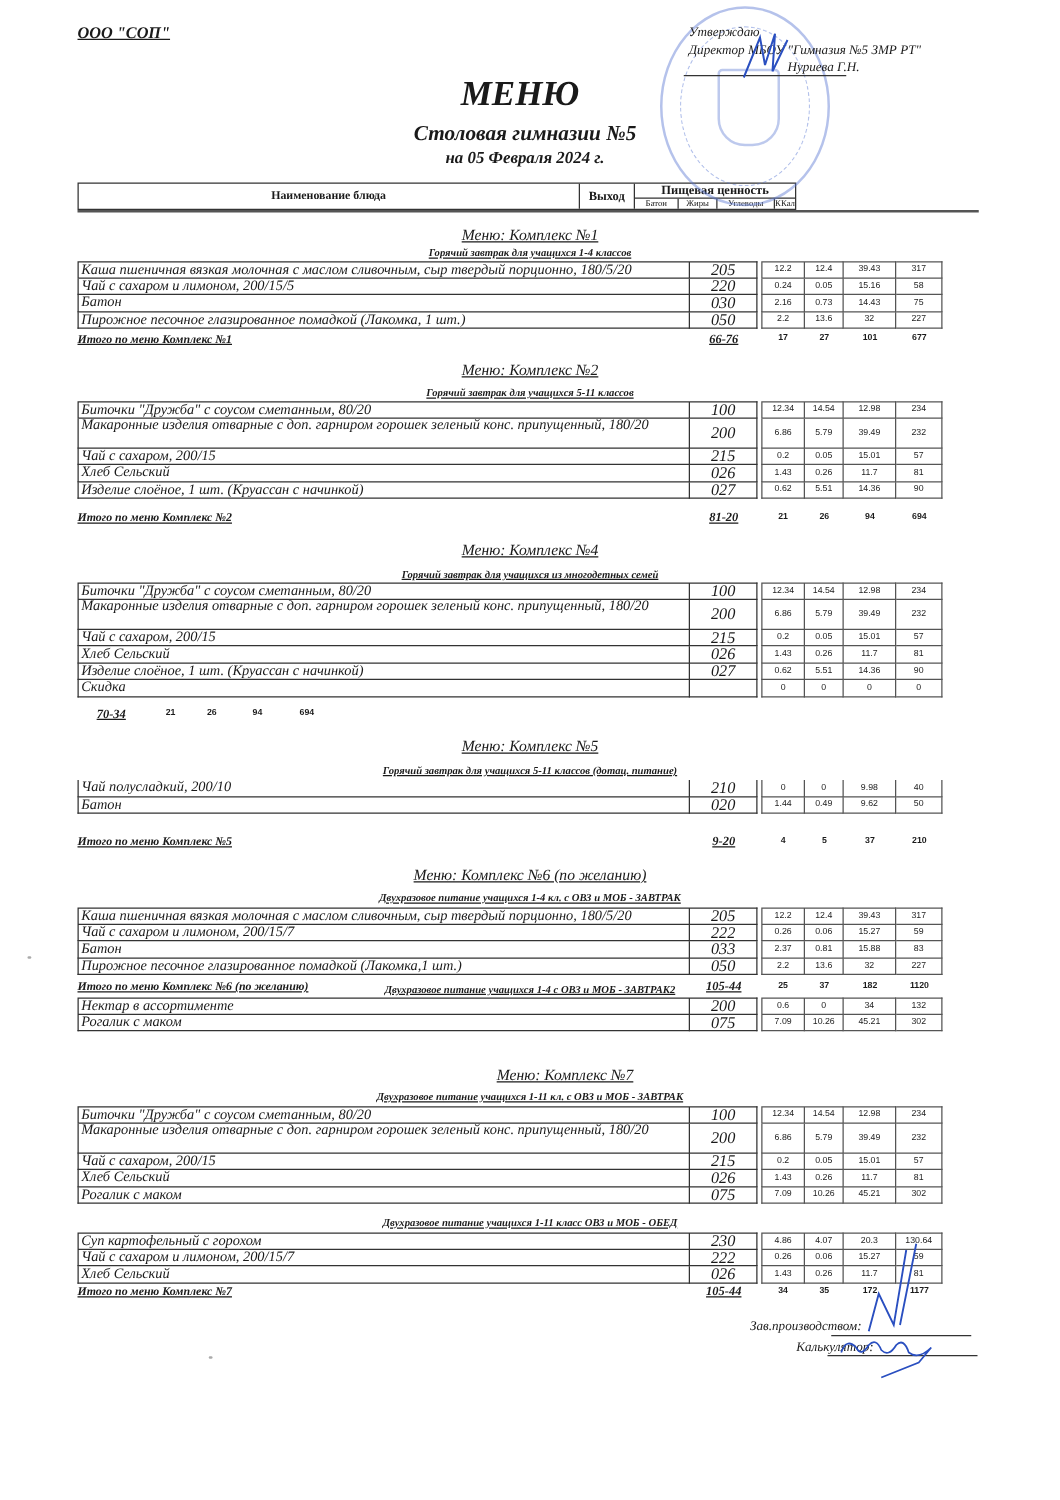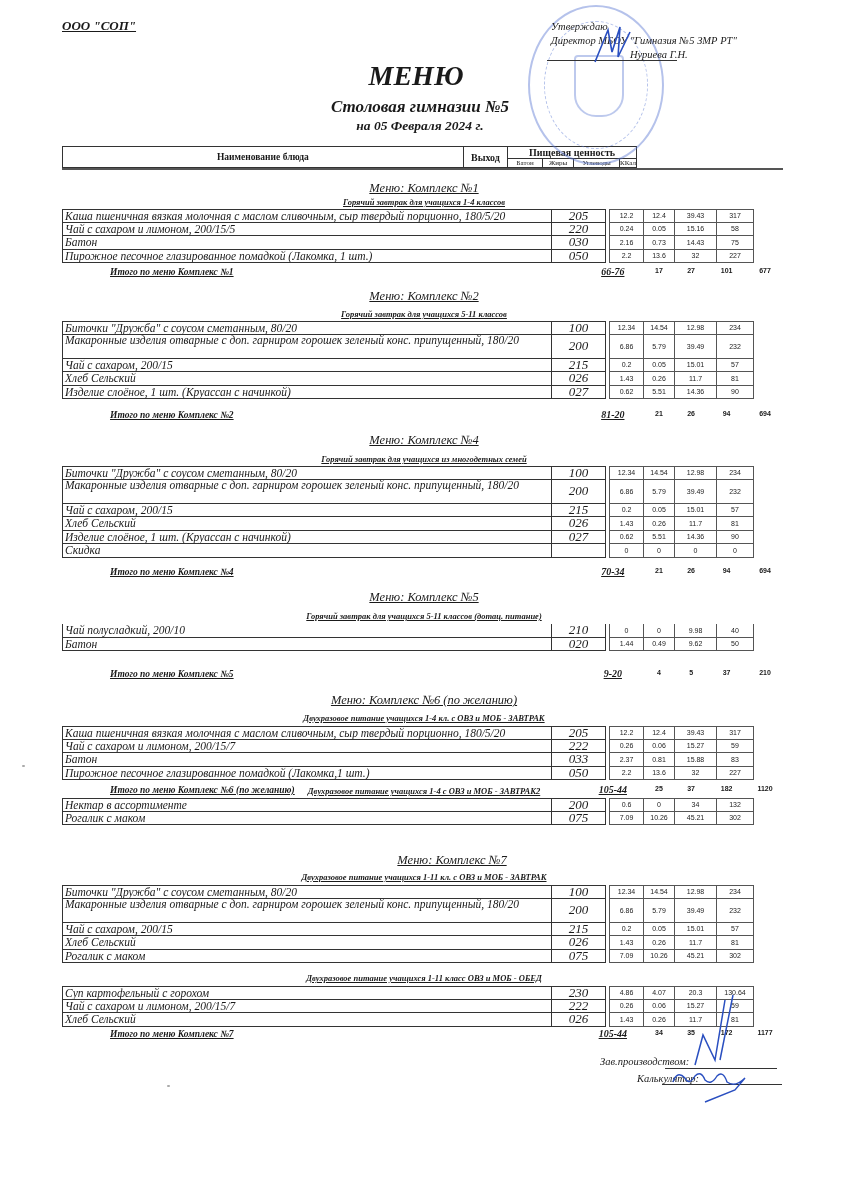--- a/index.html
+++ b/index.html
@@ -45,21 +45,21 @@
   .cell-gap { width: 3px; }
   .cell-n { border: 1px solid #555; border-top: none; border-left: none; font-family: "Liberation Sans", sans-serif; font-size: 7px; display: flex; align-items: center; justify-content: center; color: #222; }
   .cell-n.c1 { width: 35px; border-left: 1px solid #555; }
   .cell-n.c2 { width: 31px; }
   .cell-n.c3 { width: 42px; }
   .cell-n.c4 { width: 37px; }
   .first .cell-name { border-top: 1px solid #333; }
   .first .cell-out { border-top: 1px solid #333; }
   .first .cell-n { border-top: 1px solid #555; }
 
-  .total { display: flex; height: 13px; font-weight: bold; margin-left: 48px; }
+  .total { display: flex; height: 13px; font-weight: bold; }
   .total .t-name { width: 490px; font-style: italic; font-size: 9.5px; text-decoration: underline; line-height: 12px; }
   .total .t-out { width: 54px; font-style: italic; font-size: 10px; text-decoration: underline; text-align: center; line-height: 12px; }
   .total .t-gap { width: 3px; }
   .total .t-n { font-family: "Liberation Sans", sans-serif; font-size: 7px; text-align: center; line-height: 10px; }
   .total .t-n.c1 { width: 35px; } .total .t-n.c2 { width: 31px; } .total .t-n.c3 { width: 42px; } .total .t-n.c4 { width: 37px; }
 
   .footer-sign { position: absolute; font-style: italic; font-size: 10.5px; margin-left: 39px; }
   .footer-line { position: absolute; height: 1px; background: #333; }
   .sig2 { position: absolute; z-index: 4; }
   .speck { position: absolute; width: 3px; height: 2px; background: #aaa; border-radius: 1px; }
@@ -264,21 +264,20 @@
         <div class="cell-out"></div>
         <div class="cell-gap"></div>
         <div class="cell-n c1">0</div>
         <div class="cell-n c2">0</div>
         <div class="cell-n c3">0</div>
         <div class="cell-n c4">0</div>
       </div>
     </div>
     <div class="table" style="top: 566px;">
       <div class="total">
-        <div class="t-name">Итого по меню Комплекс №4</div>
         <div class="t-out">70-34</div>
         <div class="t-gap"></div>
         <div class="t-n c1">21</div>
         <div class="t-n c2">26</div>
         <div class="t-n c3">94</div>
         <div class="t-n c4">694</div>
       </div>
     </div>
     <div class="sec-title" style="top: 590px;">Меню: Комплекс №5</div>
     <div class="sub-title" style="top: 611px;">Горячий завтрак для учащихся 5-11 классов (дотац. питание)</div>

